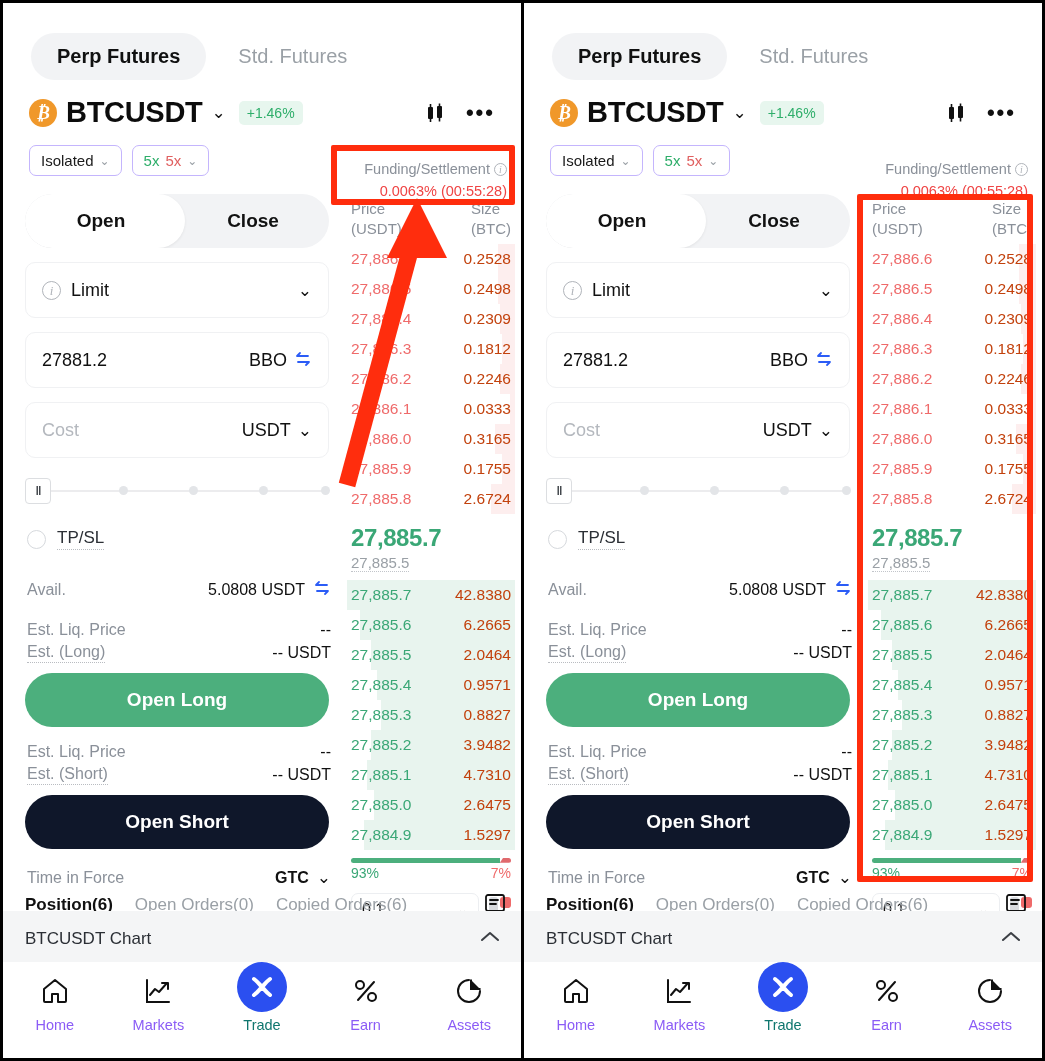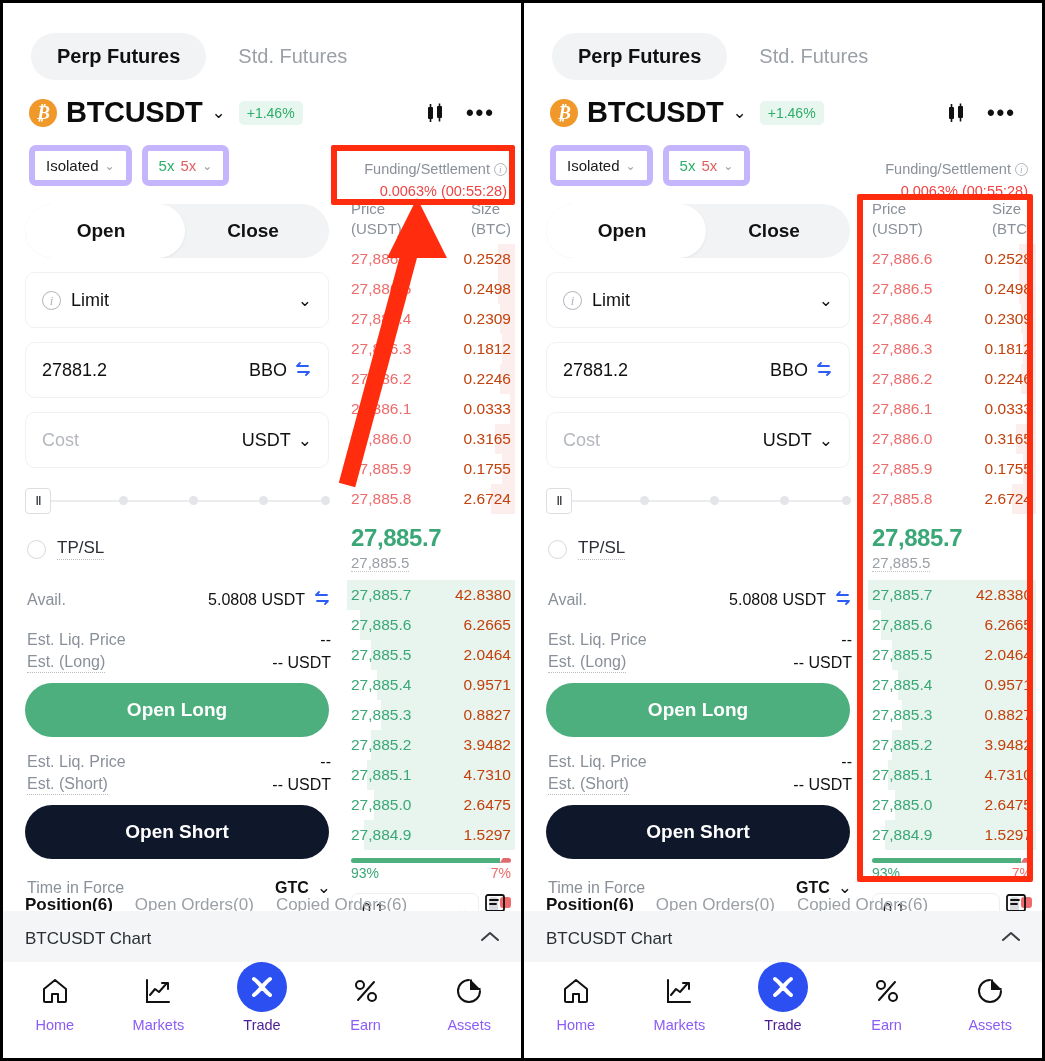--- a/index.html
+++ b/index.html
@@ -48,21 +48,21 @@
     margin-left: 13px; background: #e7f6ee; color: #2eae6a;
     font-size: 14px; padding: 4px 8px; border-radius: 5px; font-weight: 500;
   }
   .hdr-spacer { flex: 1; }
   .hdr-icon { margin-left: 18px; display:flex; align-items:center; }
   .dots { letter-spacing: 2px; font-size: 22px; color:#111; line-height: 10px; font-weight:bold;}
 
   
   .mlrow { display: flex; align-items: center; gap: 10px; padding: 16px 0 0 26px; }
   .pill {
-    border: 6px solid #c4b5fd; border-radius: 7px;
+    border: 1px solid #c4b5fd; border-radius: 7px;
     padding: 6px 11px; font-size: 15px; color: #1a1a1a;
     display: flex; align-items: center; gap: 6px; background:#fff;
   }
   .pill .mini-chev { font-size: 12px; color: #9aa0a6; }
   .lev-long { color: #2eae6a; }
   .lev-short { color: #e06060; }
 
   
   .funding {
     position: absolute; right: 14px; top: 156px;
@@ -202,21 +202,21 @@
   }
   .chart-bar .t { font-size: 17px; color: #2b2f35; flex: 1; }
 
   
   .navbar {
     position: absolute; left: 0; right: 0; bottom: 0; height: 96px;
     background: #fff; display: flex; align-items: flex-start; padding-top: 10px;
   }
   .nav-item { flex: 1; display: flex; flex-direction: column; align-items: center; gap: 7px; }
   .nav-lbl { font-size: 14.5px; color: #8b5cf6; font-weight: 500; }
-  .nav-item.active .nav-lbl { color: #4c1d95; }
+  .nav-item.active .nav-lbl { color: #0f766e; }
   .nav-ic { height: 38px; display: flex; align-items: center; justify-content: center; }
   .trade-circle {
     width: 50px; height: 50px; border-radius: 50%; background: #2b4ff0;
     display: flex; align-items: center; justify-content: center; margin-top:-8px;
   }
 
   
   .anno-box {
     position: absolute; border: 6px solid #ff2d0d; border-radius: 2px;
     pointer-events: none; z-index: 50;

